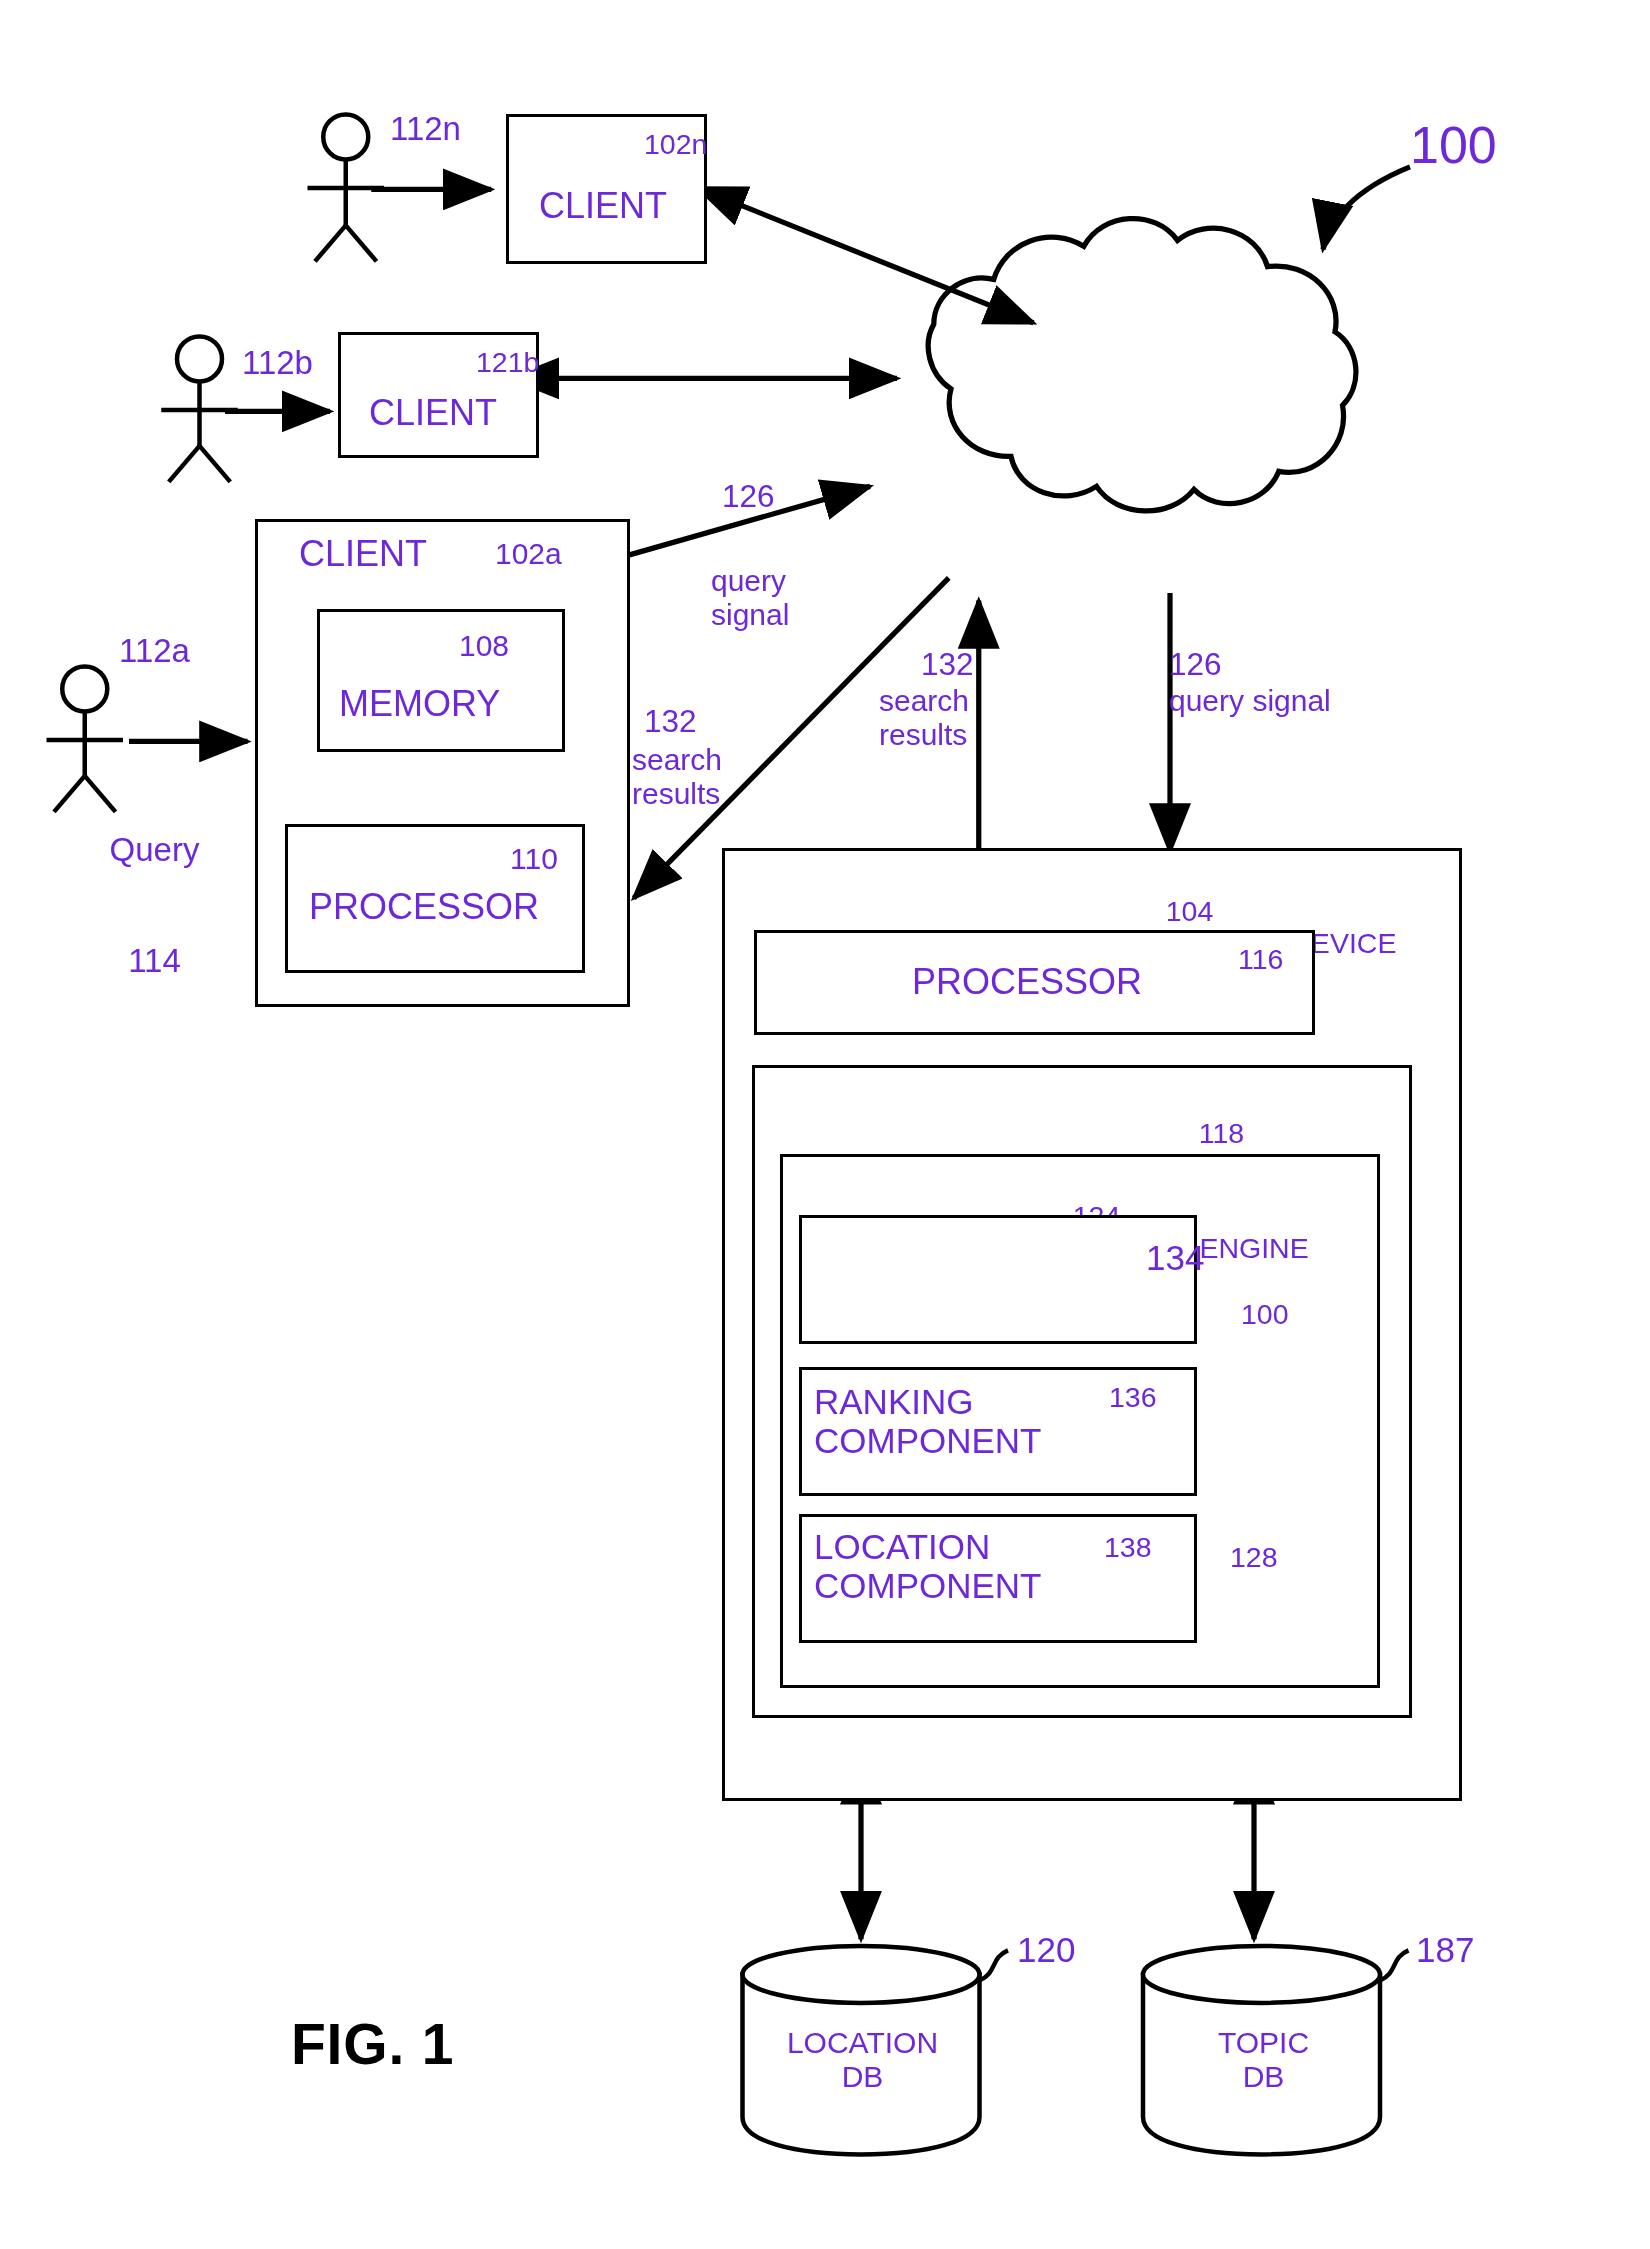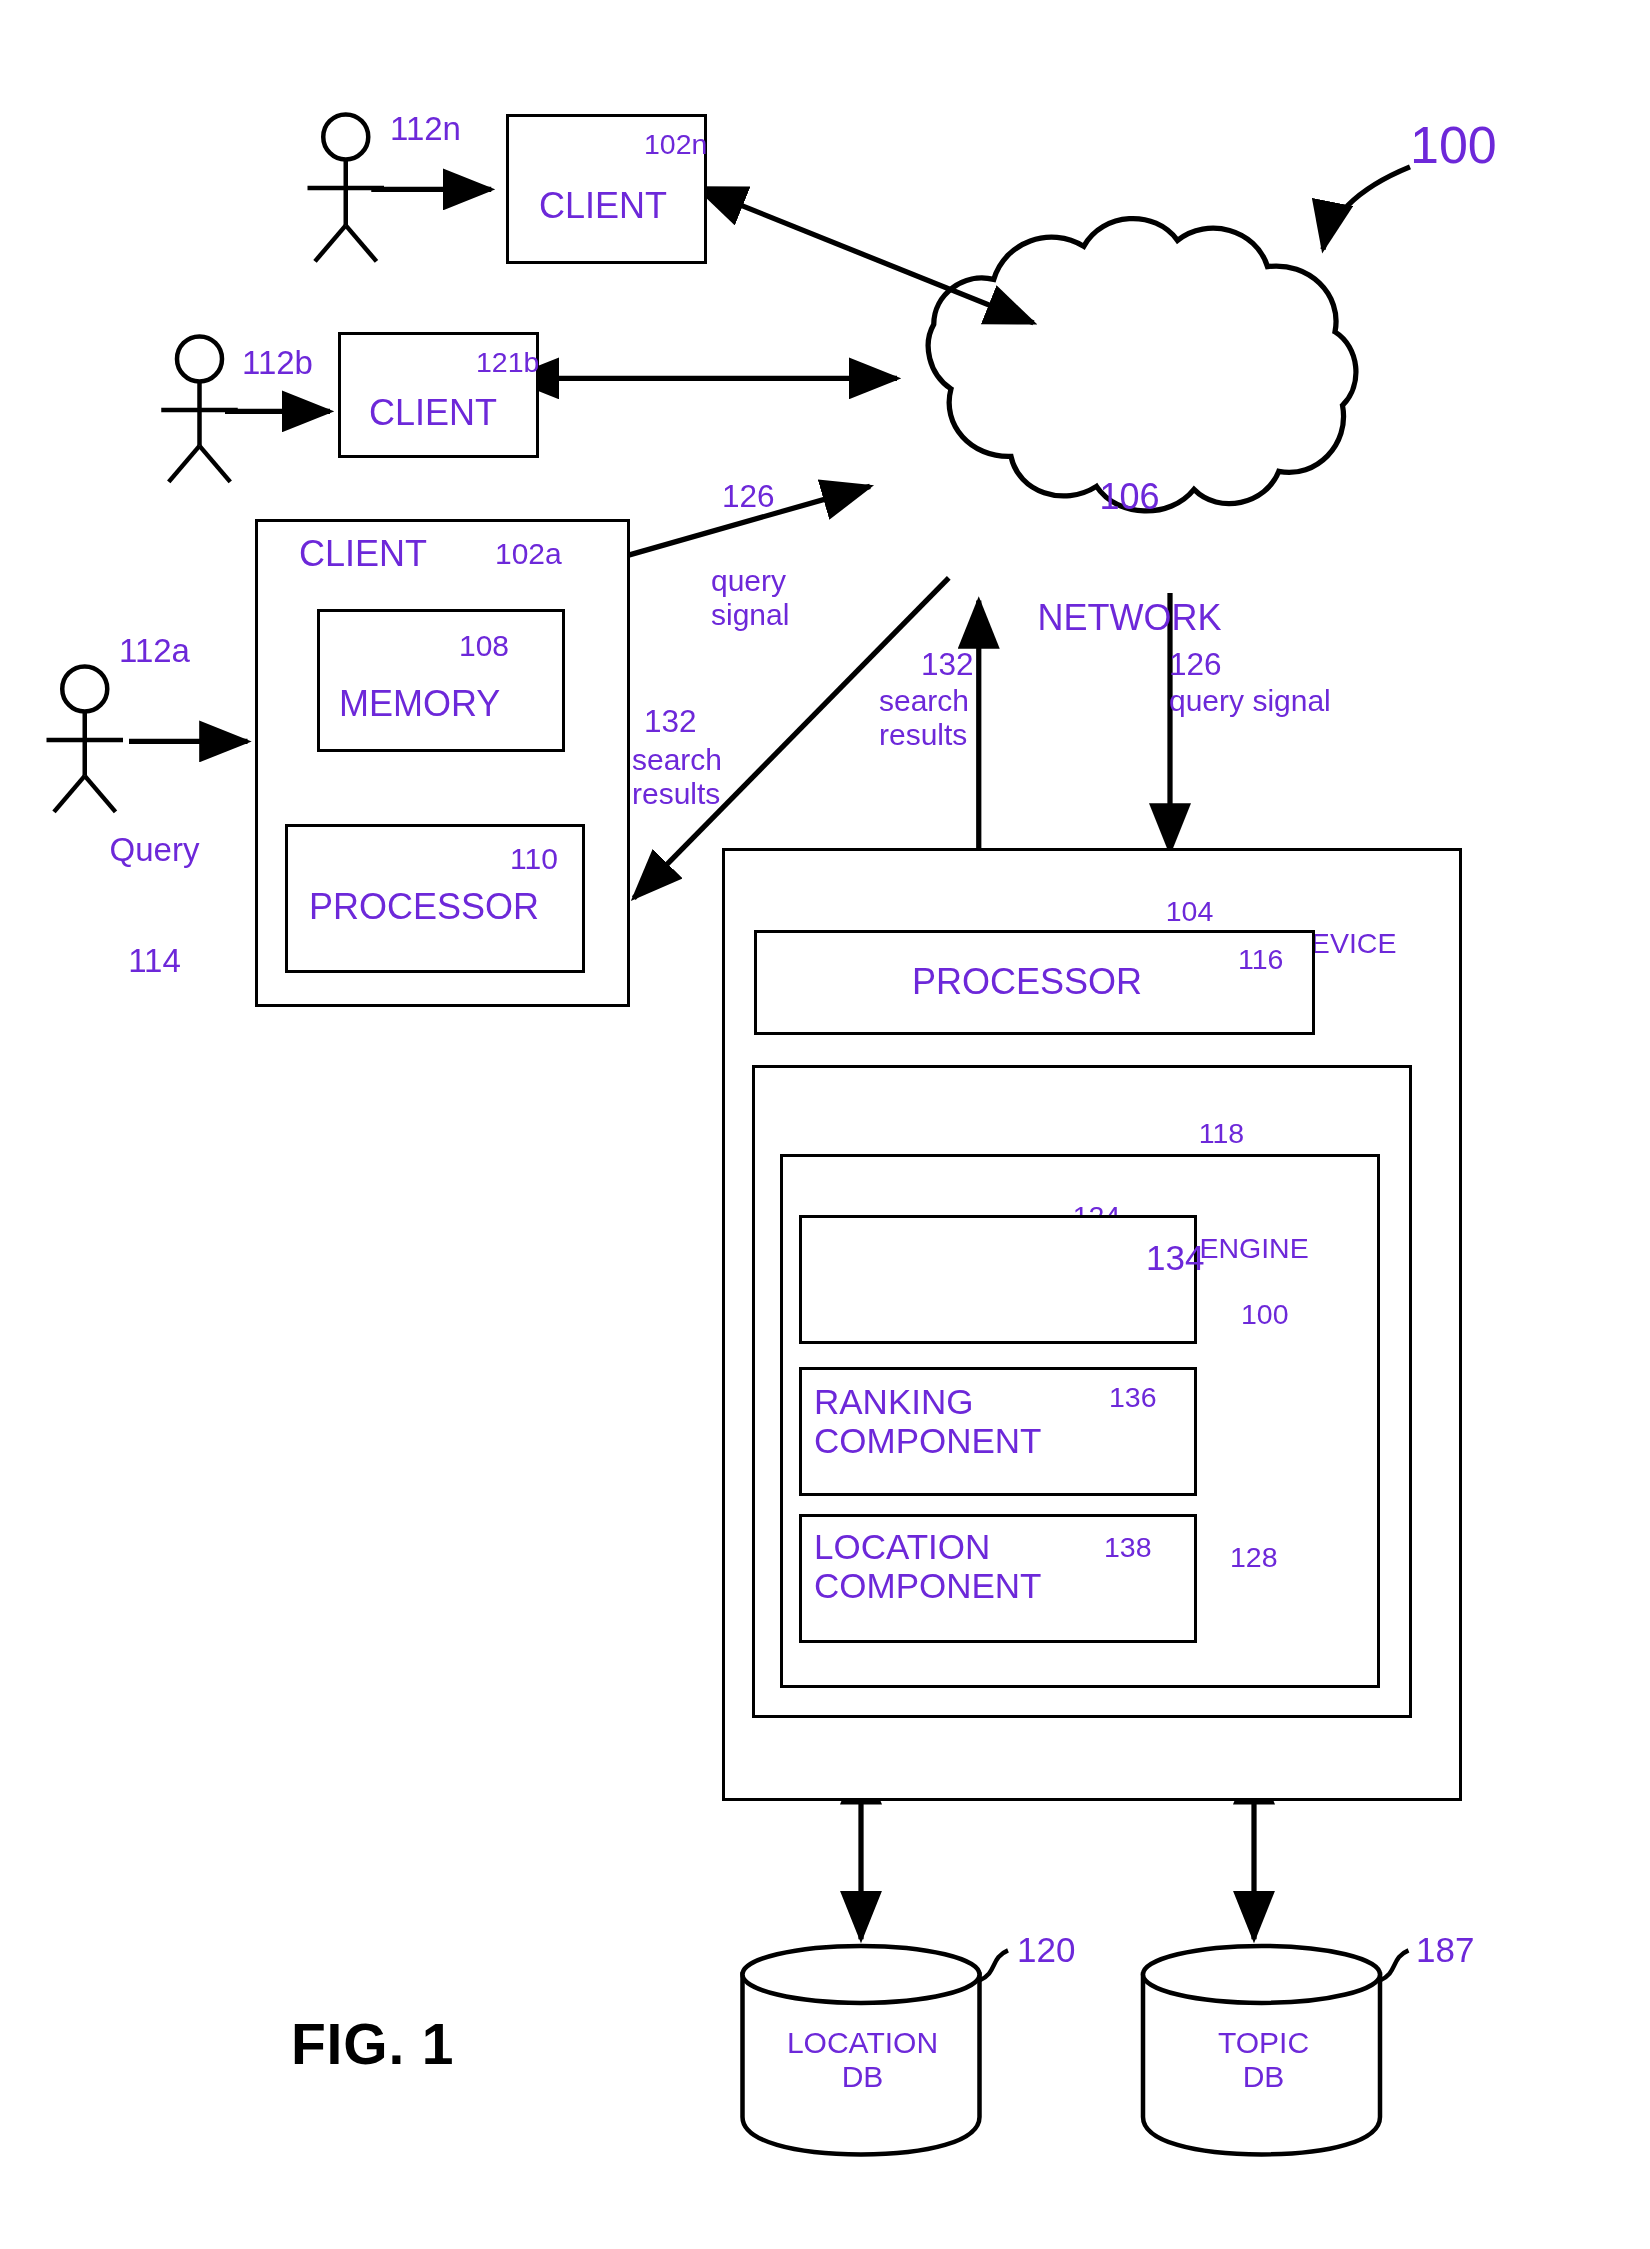--- a/index.html
+++ b/index.html
@@ -193,24 +193,20 @@
   <div class="lbl" style="left:1410px; top:116px; font-size:52px;">100</div>
 
   <div class="lbl" style="left:390px; top:111px; font-size:33px;">112n</div>
   <div class="lbl" style="left:242px; top:345px; font-size:33px;">112b</div>
   <div class="lbl" style="left:119px; top:633px; font-size:33px;">112a</div>
   <div class="lbl t-center" style="left:83px; top:758px; font-size:33px; width:143px;">
     <div>Query</div>
     <div>114</div>
   </div>
 
-  <div class="lbl t-center" style="left:968px; top:396px; width:323px; font-size:36px;">
-    <div>106</div>
-    <div>NETWORK</div>
-  </div>
 
   <div class="lbl" style="left:722px; top:479px; font-size:31.5px;">126</div>
   <div class="lbl" style="left: 711px; top: 564px; font-size: 30px; white-space: pre;">query
 signal</div>
 
   <div class="lbl" style="left:644px; top:704px; font-size:31.5px;">132</div>
   <div class="lbl" style="left: 632px; top: 743px; font-size: 30px; white-space: pre;">search
 results</div>
 
   <div class="lbl" style="left:921px; top:647px; font-size:31.5px;">132</div>

